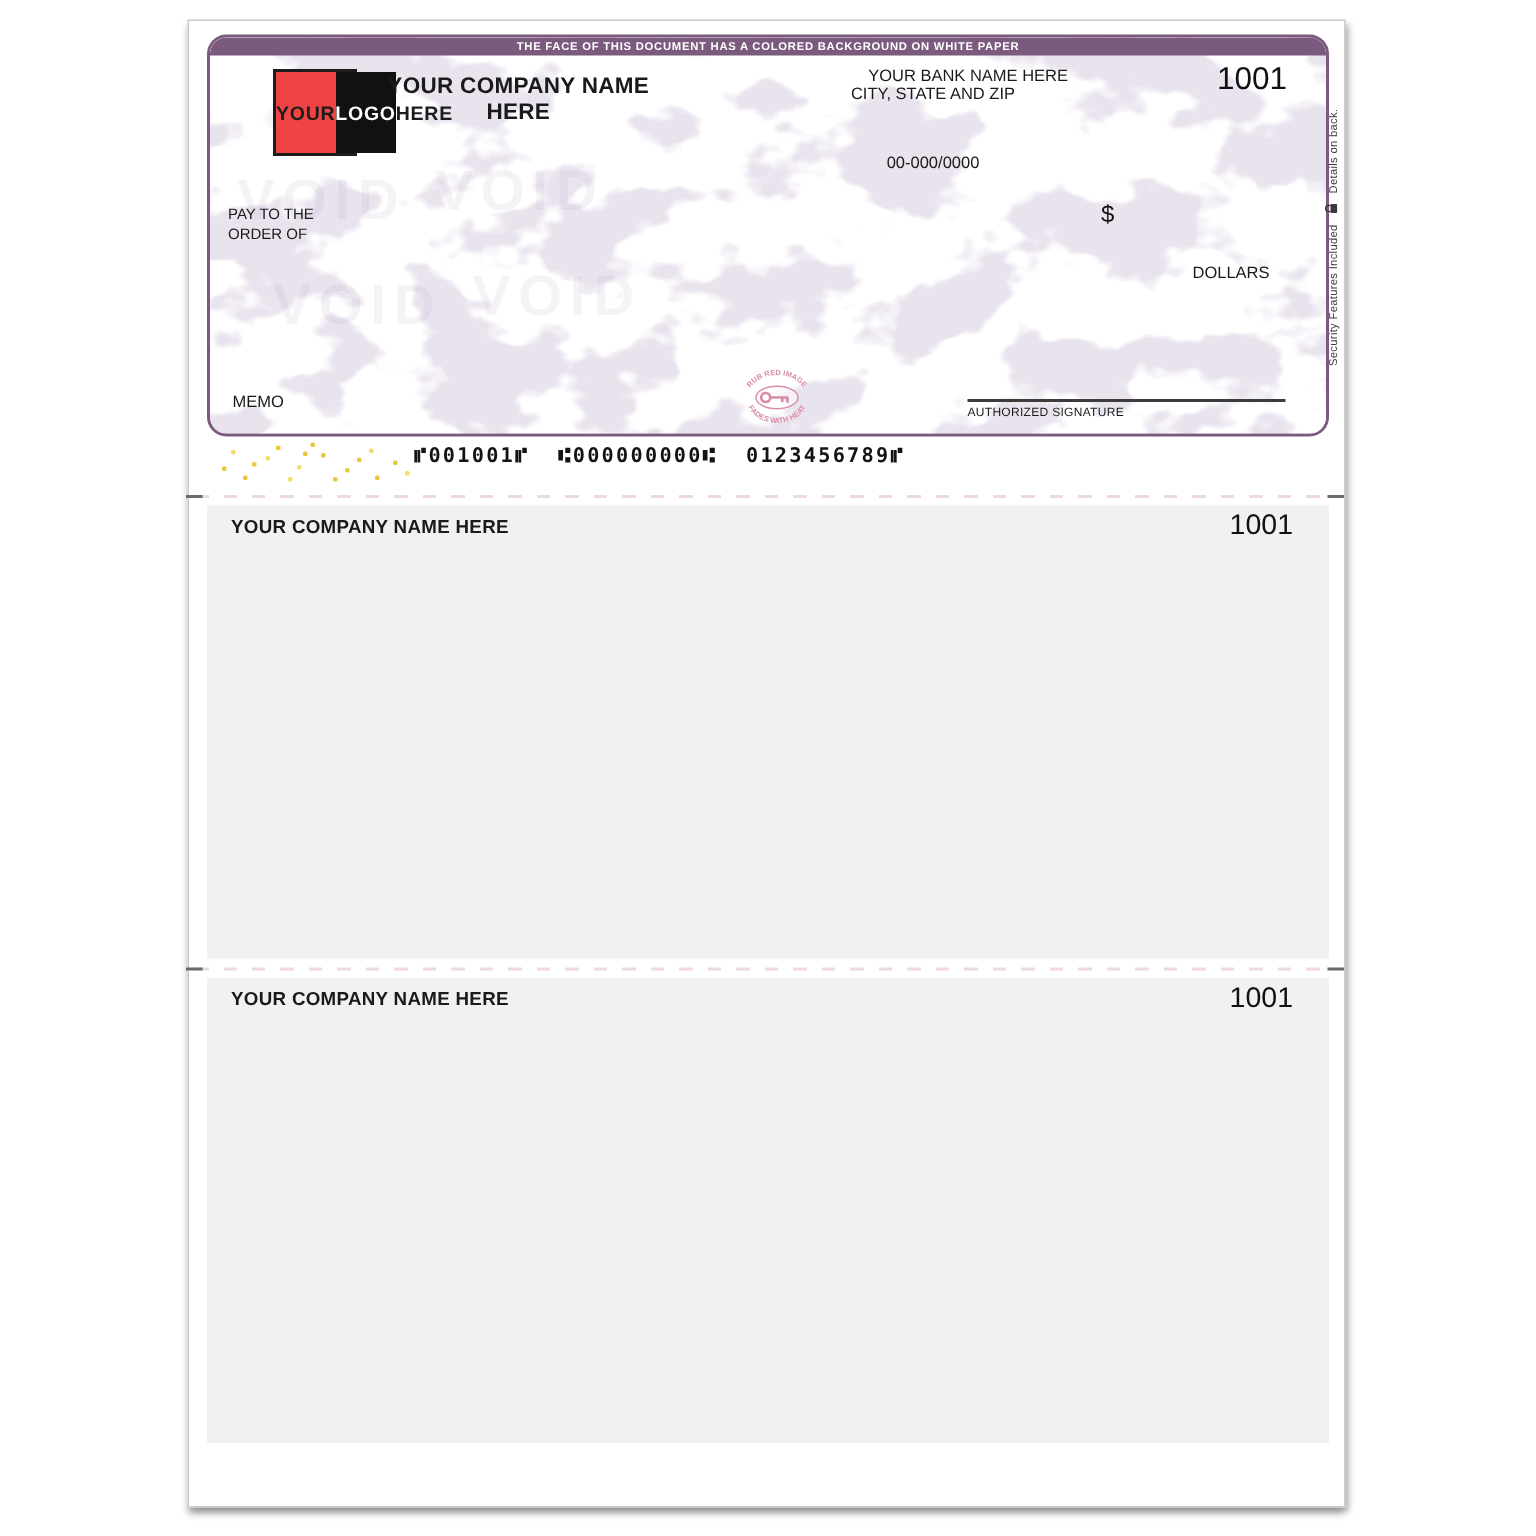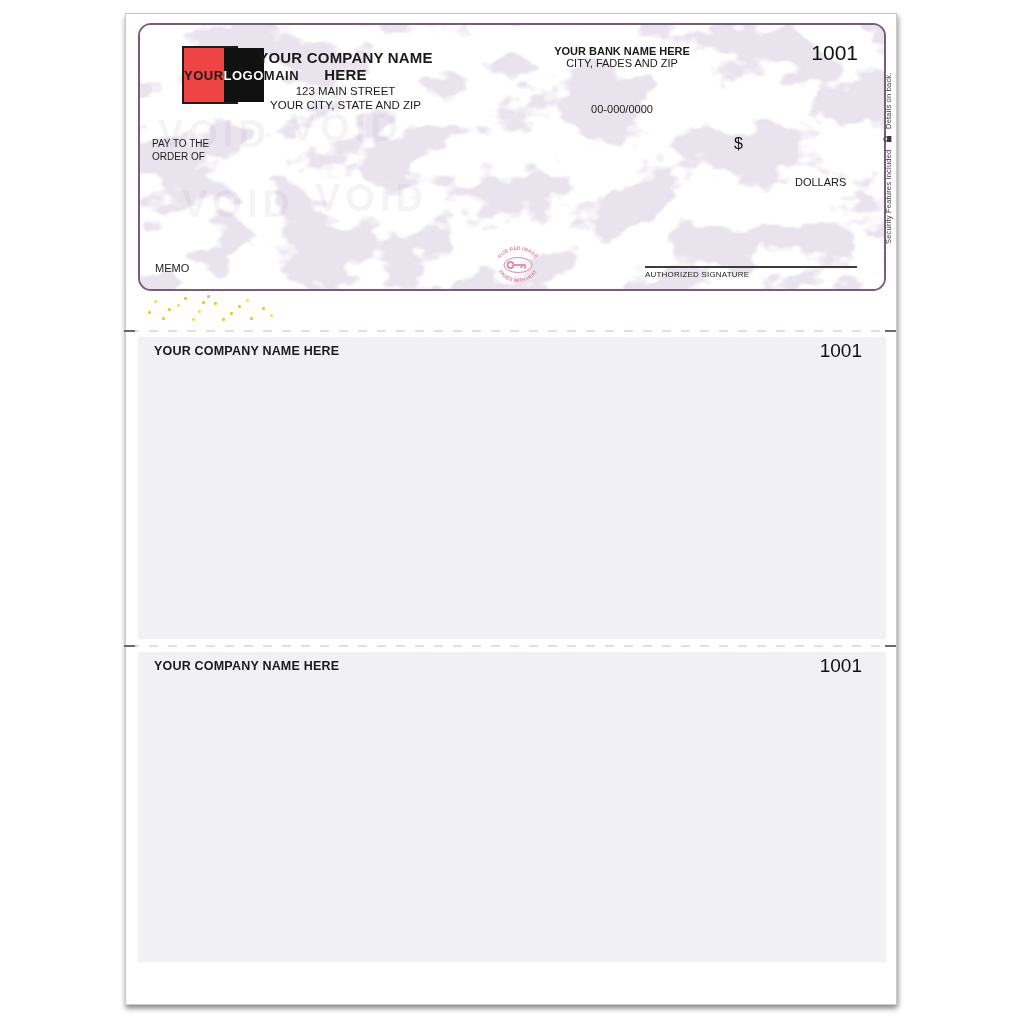--- a/index.html
+++ b/index.html
@@ -36,21 +36,21 @@
   }
   .logo-row { flex:1; display:flex; align-items:center; justify-content:center;
     font-weight:bold; font-size:13px; letter-spacing:.5px; color:#1c1c1c; }
   .logo-row.dark { background:#111111; color:#ffffff; }
 
   .company-block { position:absolute; left:98px; top:24px; width:215px; text-align:center; color:#1a1a1a; }
   .company-name { font-size:15px; font-weight:bold; letter-spacing:.2px; }
   .company-addr { font-size:11.5px; line-height:13.5px; margin-top:2px; }
 
   .bank-block { position:absolute; left:392px; top:20px; width:180px; text-align:center; color:#1a1a1a; }
-  .bank-name { font-size:11px; font-weight:bold; }
+  .bank-name { font-size:11px; font-weight:normal;text-align:right; }
   .bank-addr { font-size:11px; line-height:12px; }
   .bank-fraction { font-size:11px; margin-top:34px; }
 
   .check-number { position:absolute; right:26px; top:16px; font-size:21px; color:#111111; }
 
   .pay-to { position:absolute; left:12px; top:112px; font-size:10px; line-height:13px; color:#1a1a1a; }
   .dollar-sign { position:absolute; left:594px; top:110px; font-size:16px; color:#111111; }
   .dollars-label { position:absolute; left:655px; top:151px; font-size:11px; color:#1a1a1a; }
   .memo-label { position:absolute; left:15px; top:237px; font-size:11px; color:#1a1a1a; }
 
@@ -103,38 +103,35 @@
       </filter>
       <rect width="748" height="268" fill="#e9e3ee"></rect>
       <rect width="748" height="268" filter="url(#marbleF)"></rect>
     </svg>
 
     <div class="void-wm" style="left:18px; top:88px;">VOID</div>
     <div class="void-wm" style="left:150px; top:82px;">VOID</div>
     <div class="void-wm" style="left:42px; top:158px;">VOID</div>
     <div class="void-wm" style="left:175px; top:152px;">VOID</div>
 
+    <div class="topband">THE FACE OF THIS DOCUMENT HAS A COLORED BACKGROUND ON WHITE PAPER</div>
 
     <div class="logo-box">
       <div class="logo-row">YOUR</div>
       <div class="logo-row dark">LOGO</div>
-      <div class="logo-row">MAIN</div>
+      <div class="logo-row">HERE</div>
     </div>
 
     <div class="company-block">
       <div class="company-name">YOUR COMPANY NAME HERE</div>
-      <div class="company-addr">
-        <div>123 MAIN STREET</div>
-        <div>YOUR CITY, STATE AND ZIP</div>
-      </div>
     </div>
 
     <div class="bank-block">
       <div class="bank-name">YOUR BANK NAME HERE</div>
-      <div class="bank-addr">CITY, FADES AND ZIP</div>
+      <div class="bank-addr">CITY, STATE AND ZIP</div>
       <div class="bank-fraction">00-000/0000</div>
     </div>
 
     <div class="check-number">1001</div>
 
     <div class="pay-to">
       <div>PAY TO THE</div>
       <div>ORDER OF</div>
     </div>
 
@@ -189,20 +186,21 @@
       <div class="dot" style="left: 46px; top: 27px; background: rgb(242, 222, 106);"></div>
       <div class="dot" style="left: 76px; top: 27px; background: rgb(232, 201, 62);"></div>
       <div class="dot" style="left: 104px; top: 26px; background: rgb(232, 201, 62);"></div>
       <div class="dot" style="left: 31px; top: 13px; background: rgb(242, 222, 106);"></div>
       <div class="dot" style="left: 61px; top: 4px; background: rgb(232, 201, 62);"></div>
       <div class="dot" style="left: 92px; top: 14px; background: rgb(232, 201, 62);"></div>
       <div class="dot" style="left: 124px; top: 23px; background: rgb(242, 222, 106);"></div>
       <div class="dot" style="left: 2px; top: 20px; background: rgb(232, 201, 62);"></div>
       <div class="dot" style="left: 56px; top: 10px; background: rgb(232, 201, 62);"></div>
     </div>
+  <div class="micr">⑈001001⑈  ⑆000000000⑆  0123456789⑈</div>
 
   <div class="perf" style="top:316px;"></div>
   <div class="perf" style="top:631px;"></div>
 
   <div class="stub" style="top:323px; height:302px;">
     <div class="stub-company">YOUR COMPANY NAME HERE</div>
     <div class="stub-number">1001</div>
   </div>
 
   <div class="stub" style="top:638px; height:310px;">

